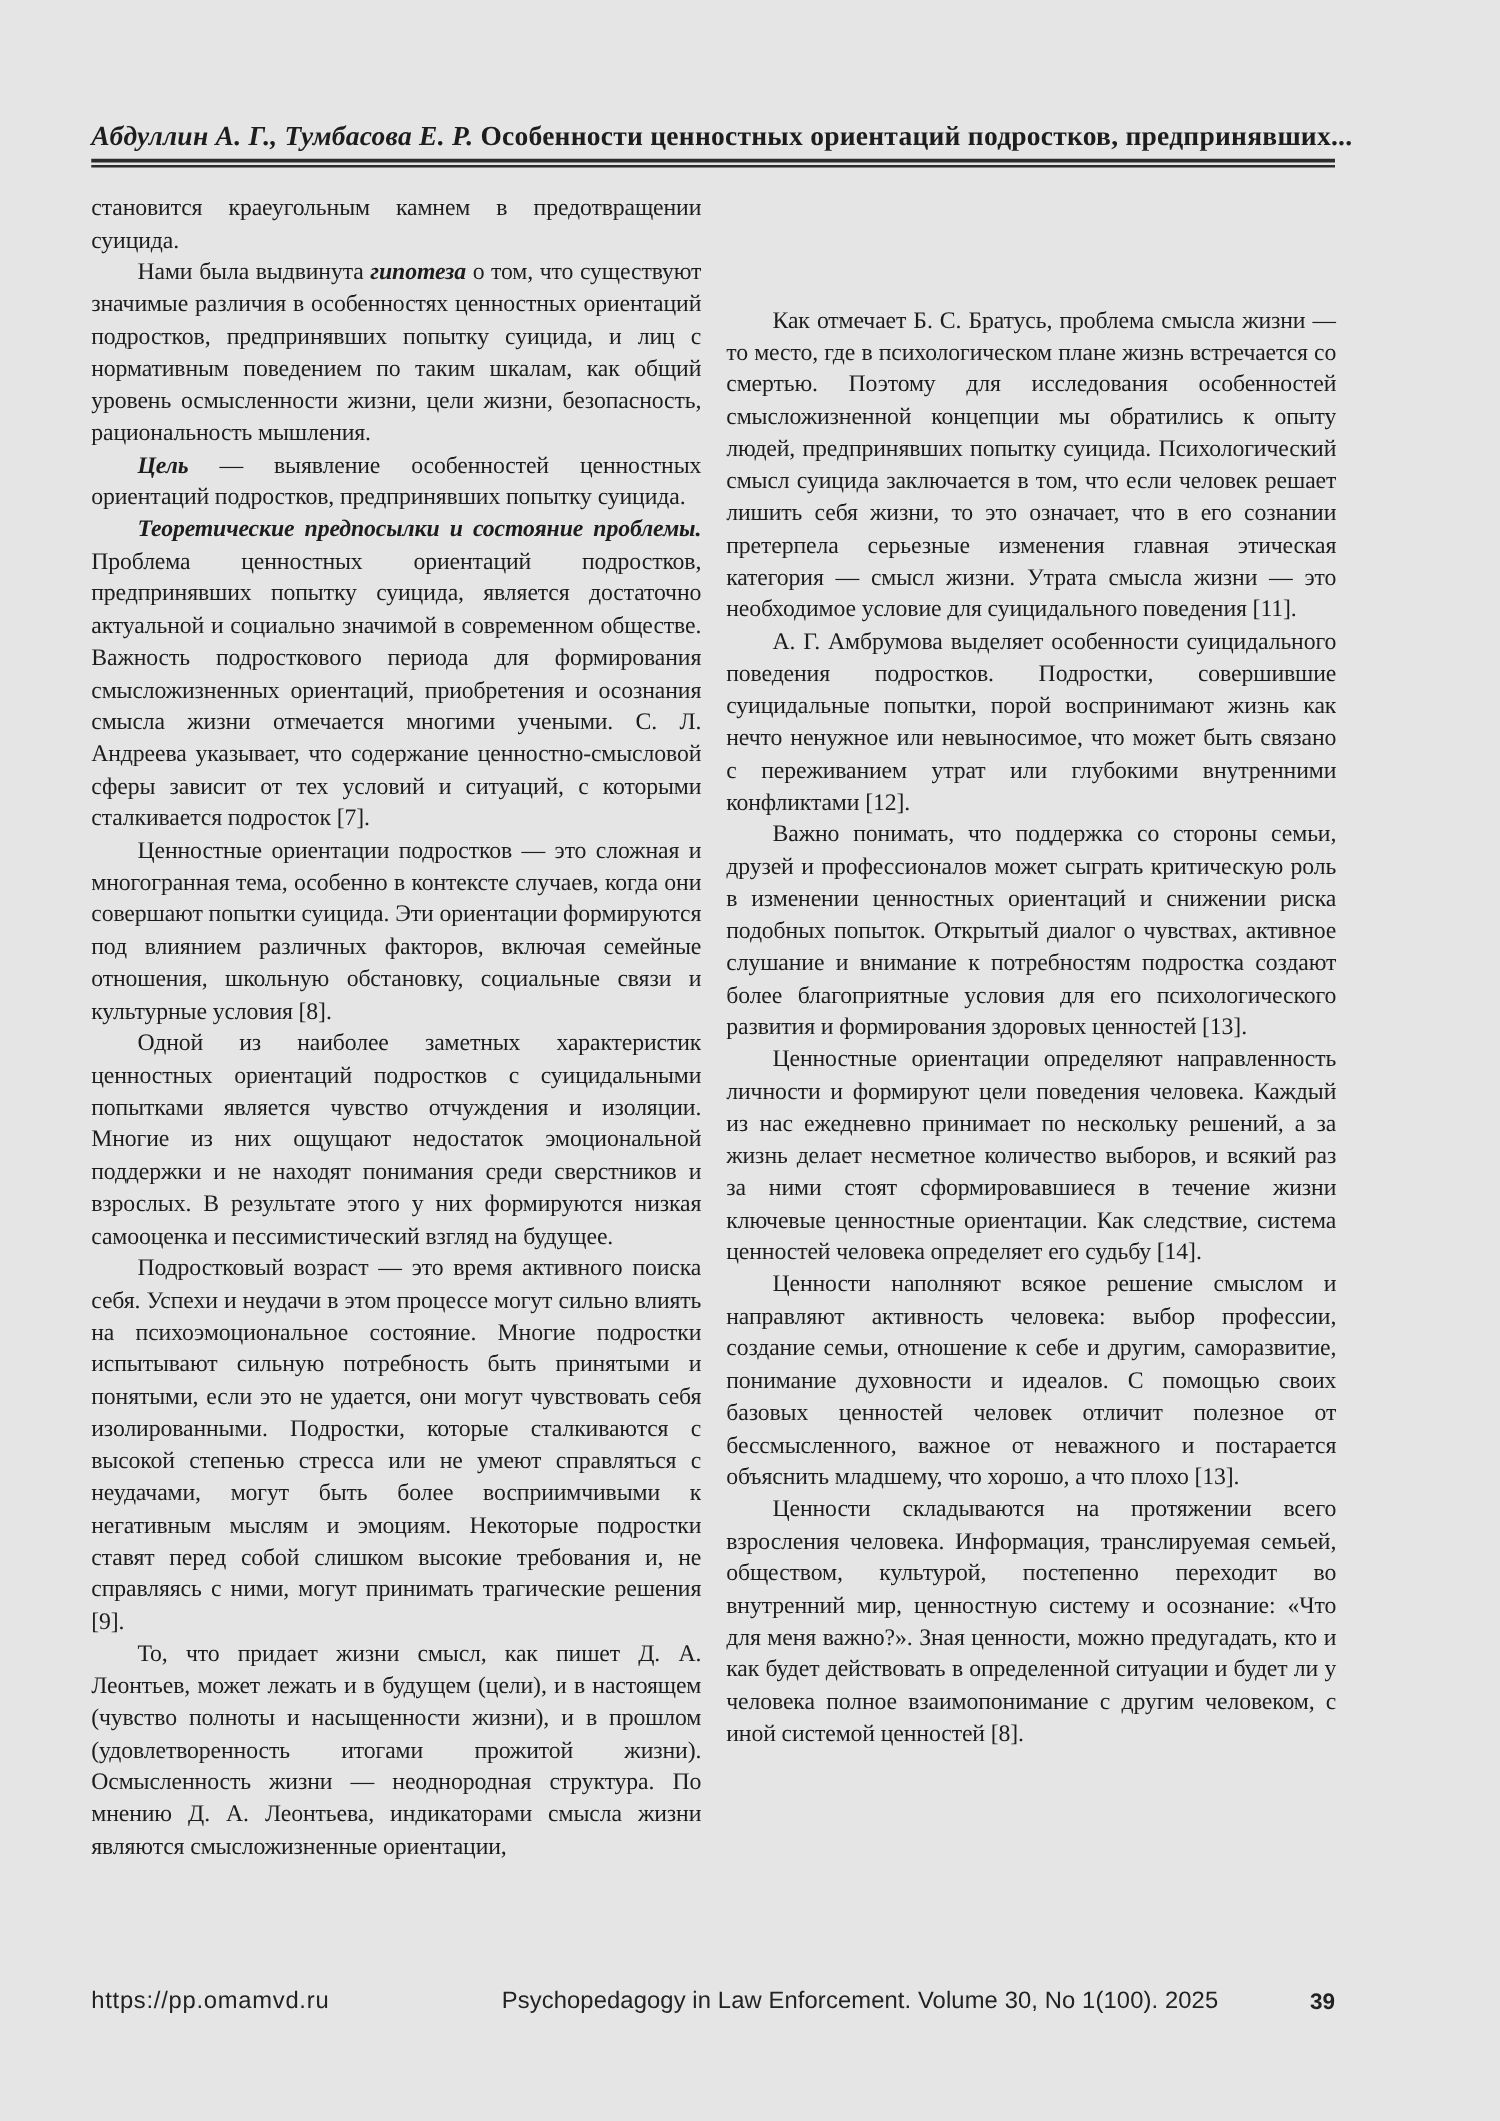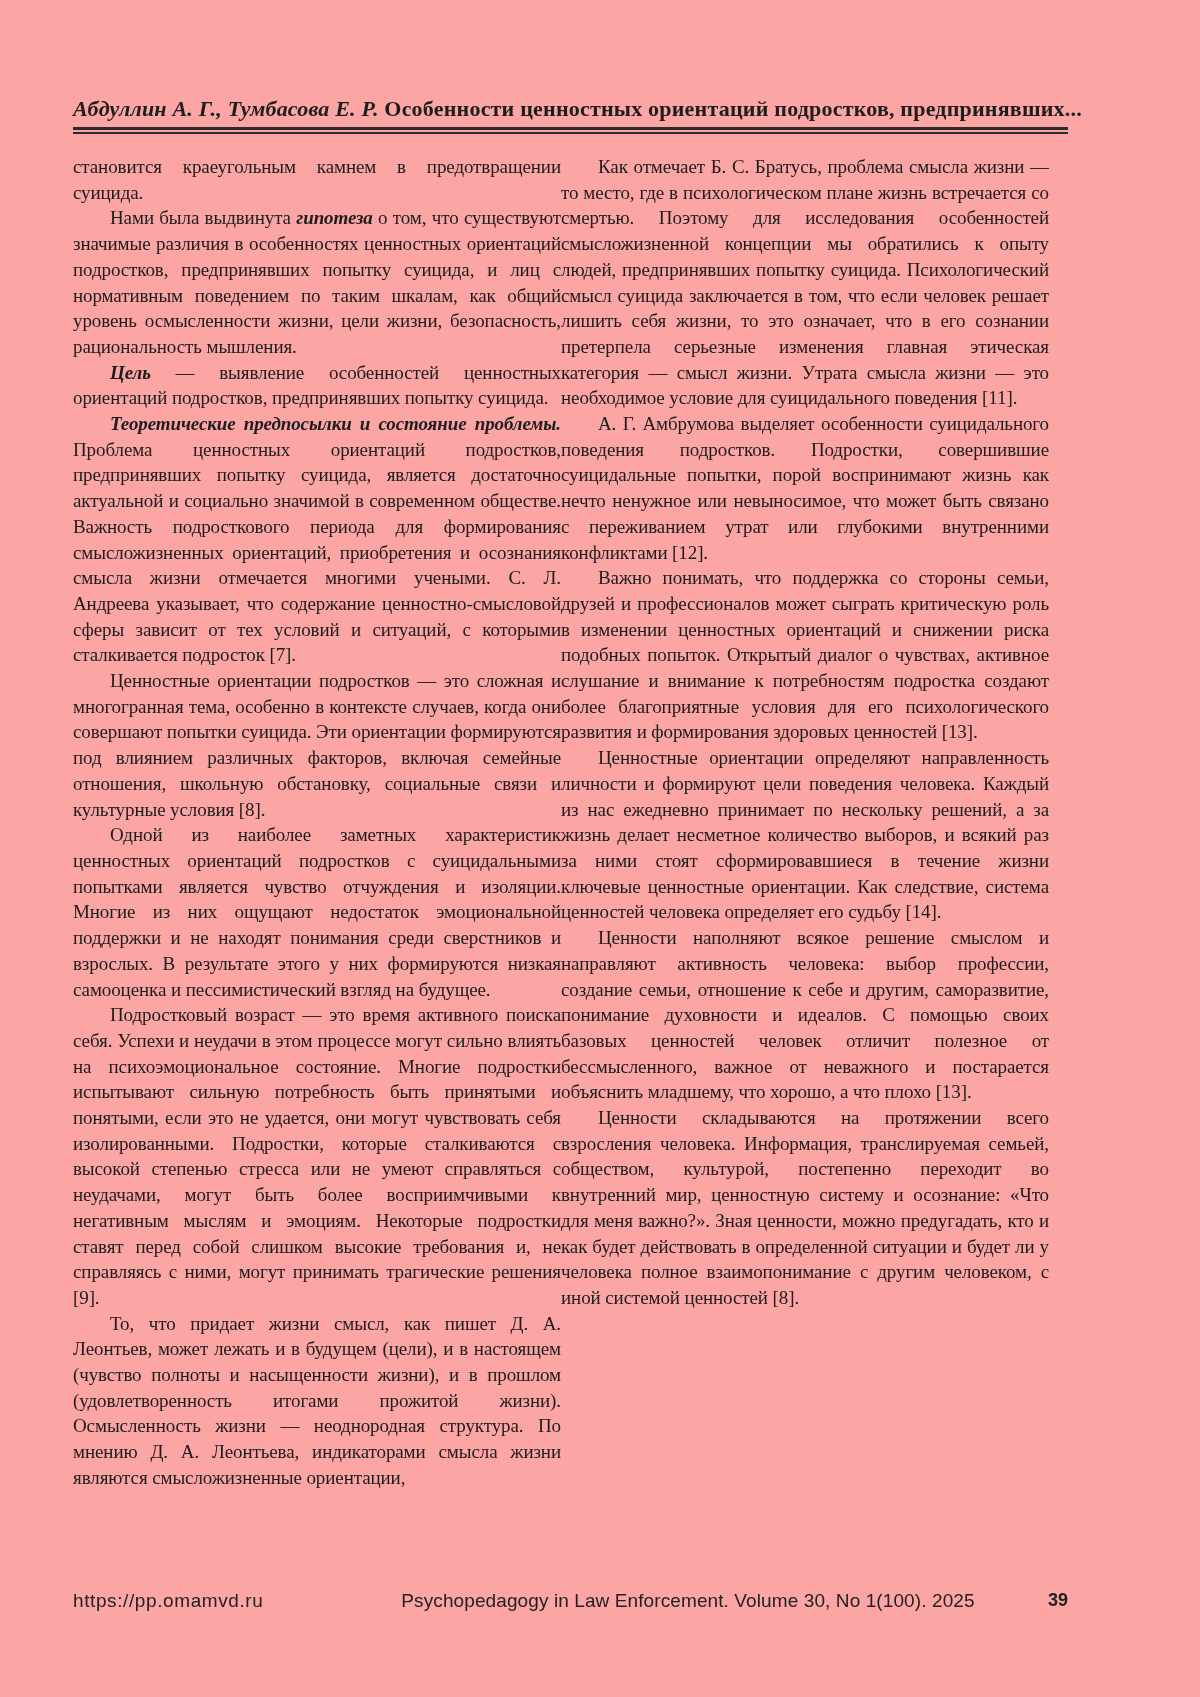--- a/index.html
+++ b/index.html
@@ -4,21 +4,21 @@
 <style>
   html, body { margin: 0; padding: 0; }
   body {
     width: 1200px; height: 1697px;
     background: #ffffff;
     color: #1d1d1d;
     font-family: "Liberation Serif", serif;
     position: relative;
     overflow: hidden;
   }
-  .page { position: absolute; inset: 0; background: #fca5a5; }
+  .page { position: absolute; inset: 0; background: #e5e5e5; }
 
   
   .head {
     position: absolute; top: 96px; left: 73px; width: 995px;
     text-align: center;
     font-size: 22px; font-weight: bold;
     letter-spacing: 0.2px;
     white-space: nowrap;
   }
   .head .authors { font-style: italic; }
@@ -26,39 +26,39 @@
   .rule {
     position: absolute; top: 127px; left: 73px; width: 995px;
     height: 2px;
     border-top: 3px solid #2c2c2c;
     border-bottom: 2px solid #2c2c2c;
   }
 
   
   .cols {
     position: absolute; top: 154px; left: 73px; width: 996px;
-    display: flex; 
+    display: flex; gap: 20px; align-items: center;
   }
   .col { width: 488px; max-height: 1436px; overflow: hidden; }
   p.par {
     margin: 0;
     text-align: justify;
     font-size: 19px;
     line-height: 25.7px;
     letter-spacing: -0.1px;
     hyphens: auto;
     -webkit-hyphens: auto;
   }
   p.par.indent { text-indent: 37px; }
   .bi { font-weight: bold; font-style: italic; }
 
   
   .footer {
     position: absolute; top: 1590px; left: 73px; width: 995px;
-    display: flex; align-items: flex-start;
+    display: flex; align-items: center;
     font-family: "Liberation Sans", sans-serif;
     font-size: 19px;
     color: #222;
   }
   .footer .url { width: 275px; letter-spacing: 0.6px; }
   .footer .journal { flex: 1; text-align: center; letter-spacing: 0.1px; }
   .footer .pageno { width: 40px; text-align: right; font-weight: bold; font-size: 18px; }
 </style>
 </head>
 <body>

